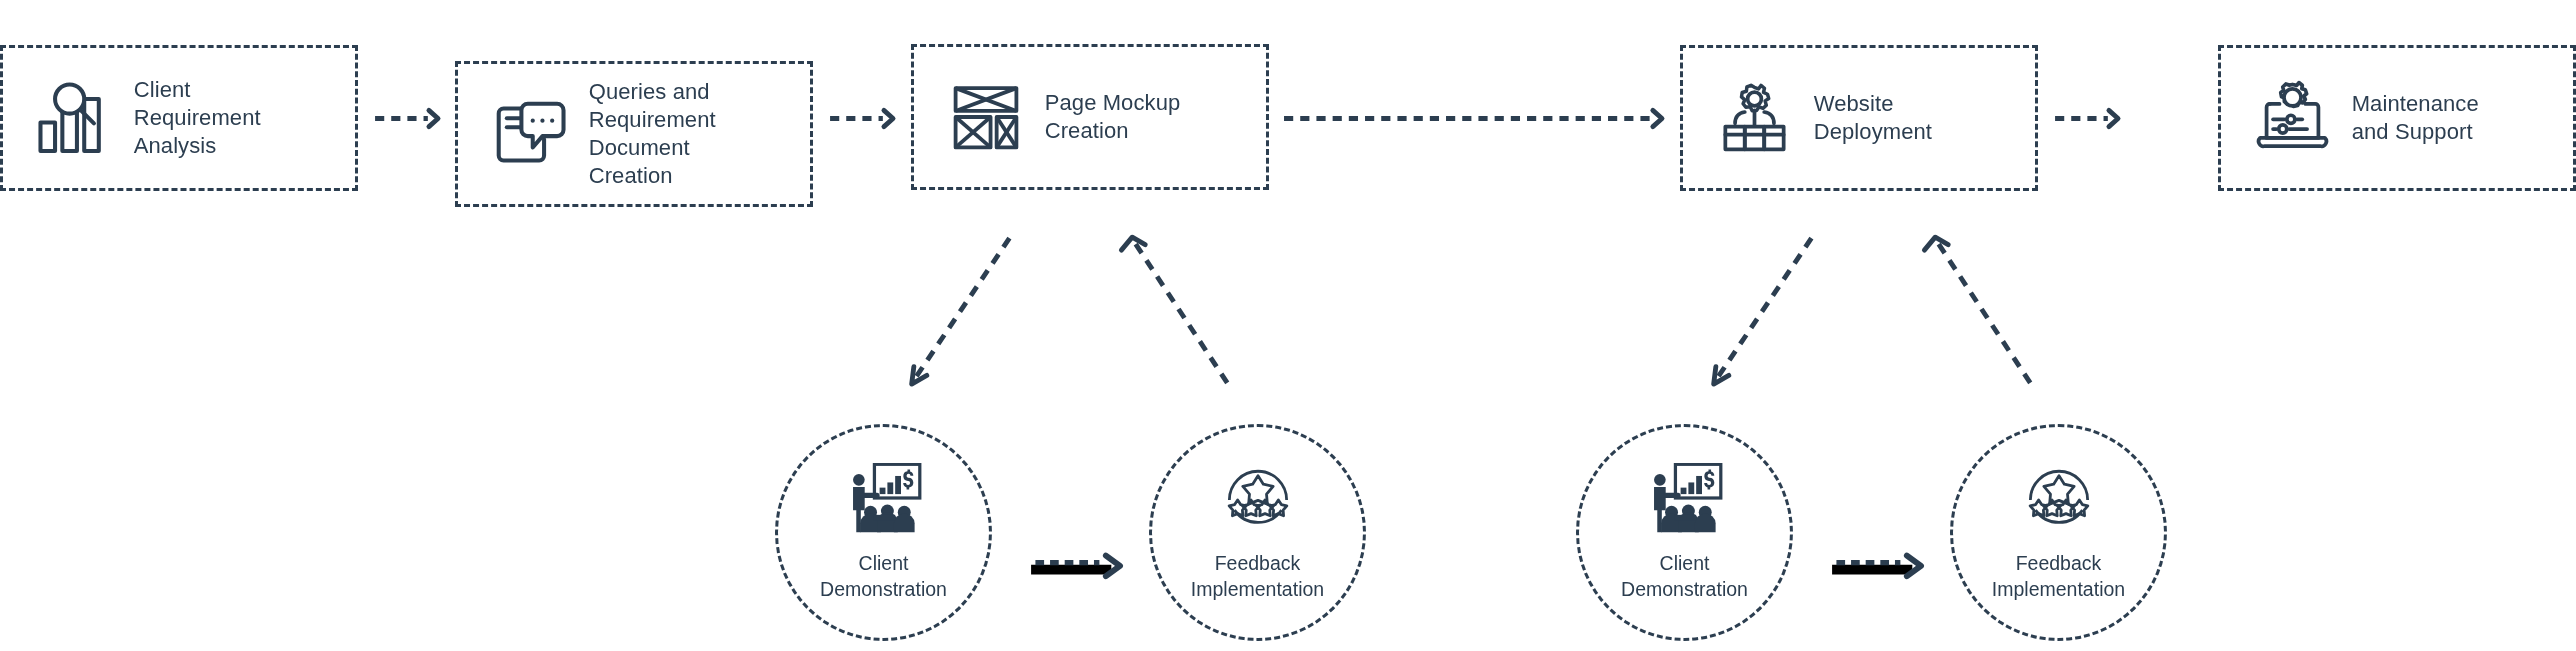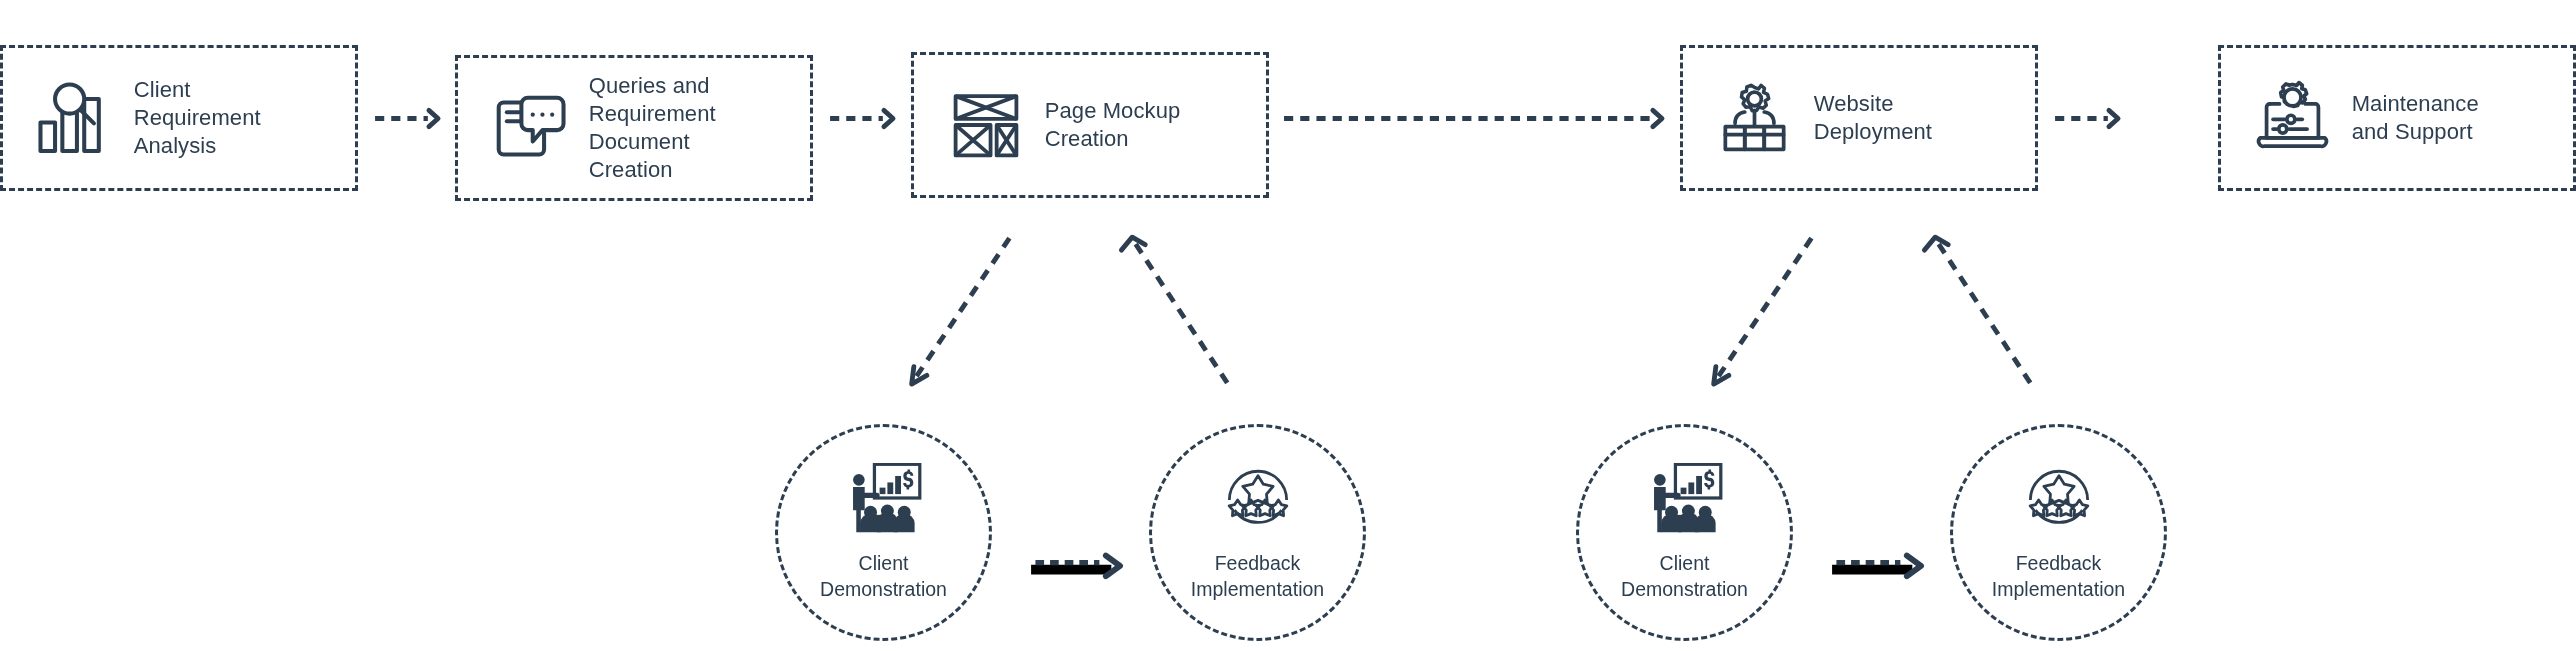--- a/index.html
+++ b/index.html
@@ -104,40 +104,40 @@
         <rect x="62" y="26" width="18" height="64"></rect>
         <circle cx="44" cy="26" r="18" fill="#ffffff"></circle>
         <line x1="57" y1="39" x2="74" y2="56"></line>
       </svg>
     </span>
     <span class="stage-label">Client
 Requirement
 Analysis</span>
   </div>
 
-  <div class="stage-box" style="left:455px; top:11px; width:358px; height:146px;">
+  <div class="stage-box" style="left:455px; top:17px; width:358px; height:146px;">
     <span class="stage-icon">
       <svg width="81" height="81" viewBox="0 0 100 100" fill="none" stroke="#2c3e50" stroke-width="5" stroke-linecap="round" stroke-linejoin="round">
         <path d="M62 18 H18 a6 6 0 0 0 -6 6 V76 a6 6 0 0 0 6 6 H62 a6 6 0 0 0 6 -6 V56"></path>
         <line x1="22" y1="30" x2="38" y2="30"></line>
         <line x1="46" y1="30" x2="47" y2="30"></line>
         <line x1="22" y1="41" x2="44" y2="41"></line>
         <path d="M48 12 H84 a8 8 0 0 1 8 8 V44 a8 8 0 0 1 -8 8 H66 L54 66 V52 H48 a8 8 0 0 1 -8 -8 V20 a8 8 0 0 1 8 -8 Z" fill="#ffffff"></path>
         <circle cx="54" cy="33" r="2.6" fill="#2c3e50" stroke="none"></circle>
         <circle cx="66" cy="33" r="2.6" fill="#2c3e50" stroke="none"></circle>
         <circle cx="78" cy="33" r="2.6" fill="#2c3e50" stroke="none"></circle>
       </svg>
     </span>
     <span class="stage-label">Queries and
 Requirement
 Document
 Creation</span>
   </div>
 
-  <div class="stage-box" style="left:911px; top:8px; width:358px; height:146px;justify-content:center;">
+  <div class="stage-box" style="left:911px; top:0; width:358px; height:146px;justify-content:center;">
     <span class="stage-icon">
       <svg width="76" height="76" viewBox="0 0 100 100" fill="none" stroke="#2c3e50" stroke-width="5" stroke-linejoin="round">
         <rect x="10" y="12" width="80" height="30"></rect>
         <line x1="10" y1="12" x2="90" y2="42"></line>
         <line x1="90" y1="12" x2="10" y2="42"></line>
         <rect x="10" y="50" width="46" height="40"></rect>
         <line x1="10" y1="50" x2="56" y2="90"></line>
         <line x1="56" y1="50" x2="10" y2="90"></line>
         <rect x="64" y="50" width="26" height="40"></rect>
         <line x1="64" y1="50" x2="90" y2="90"></line>

